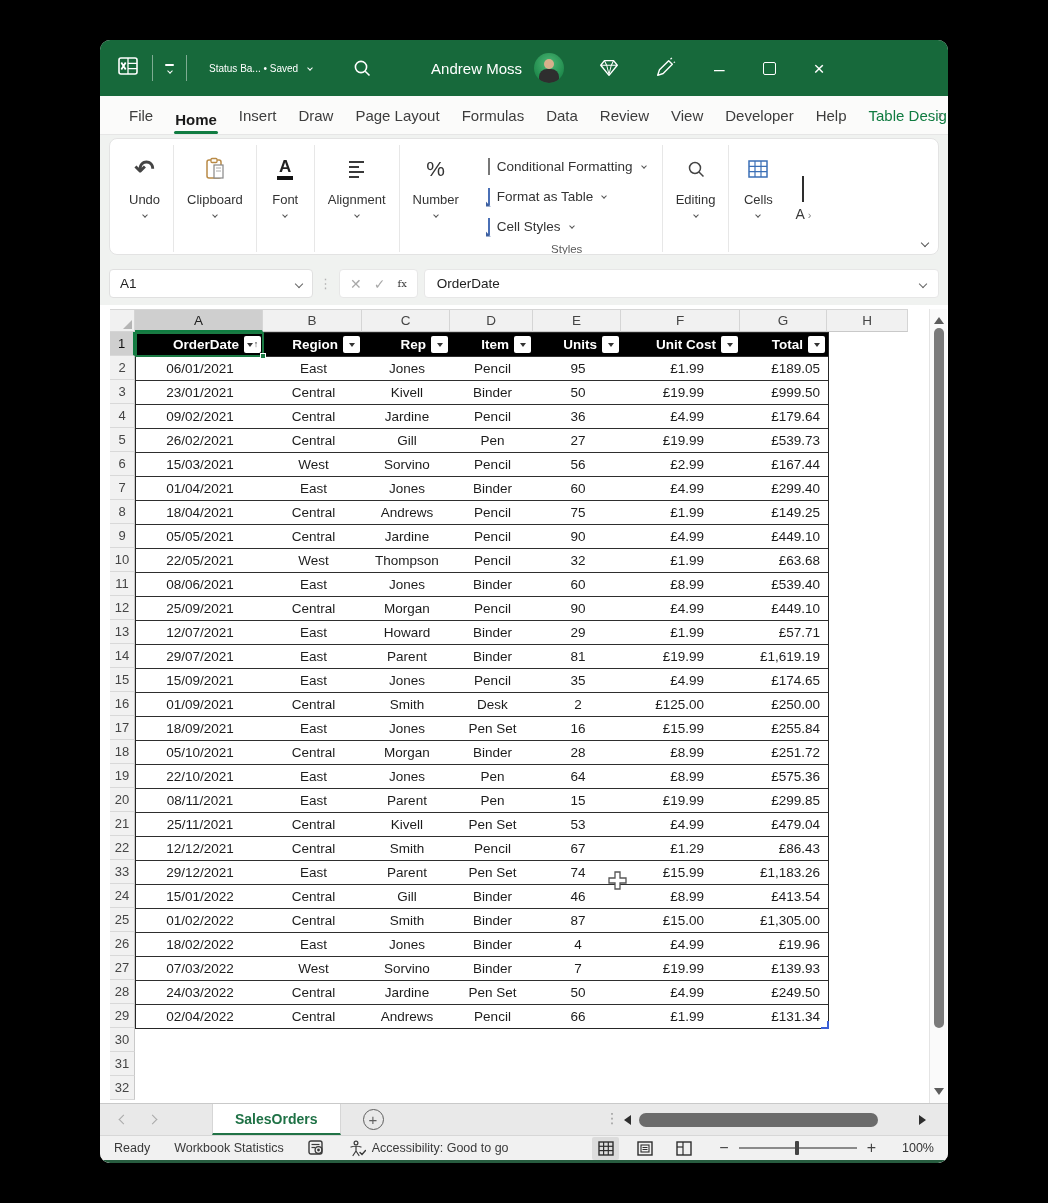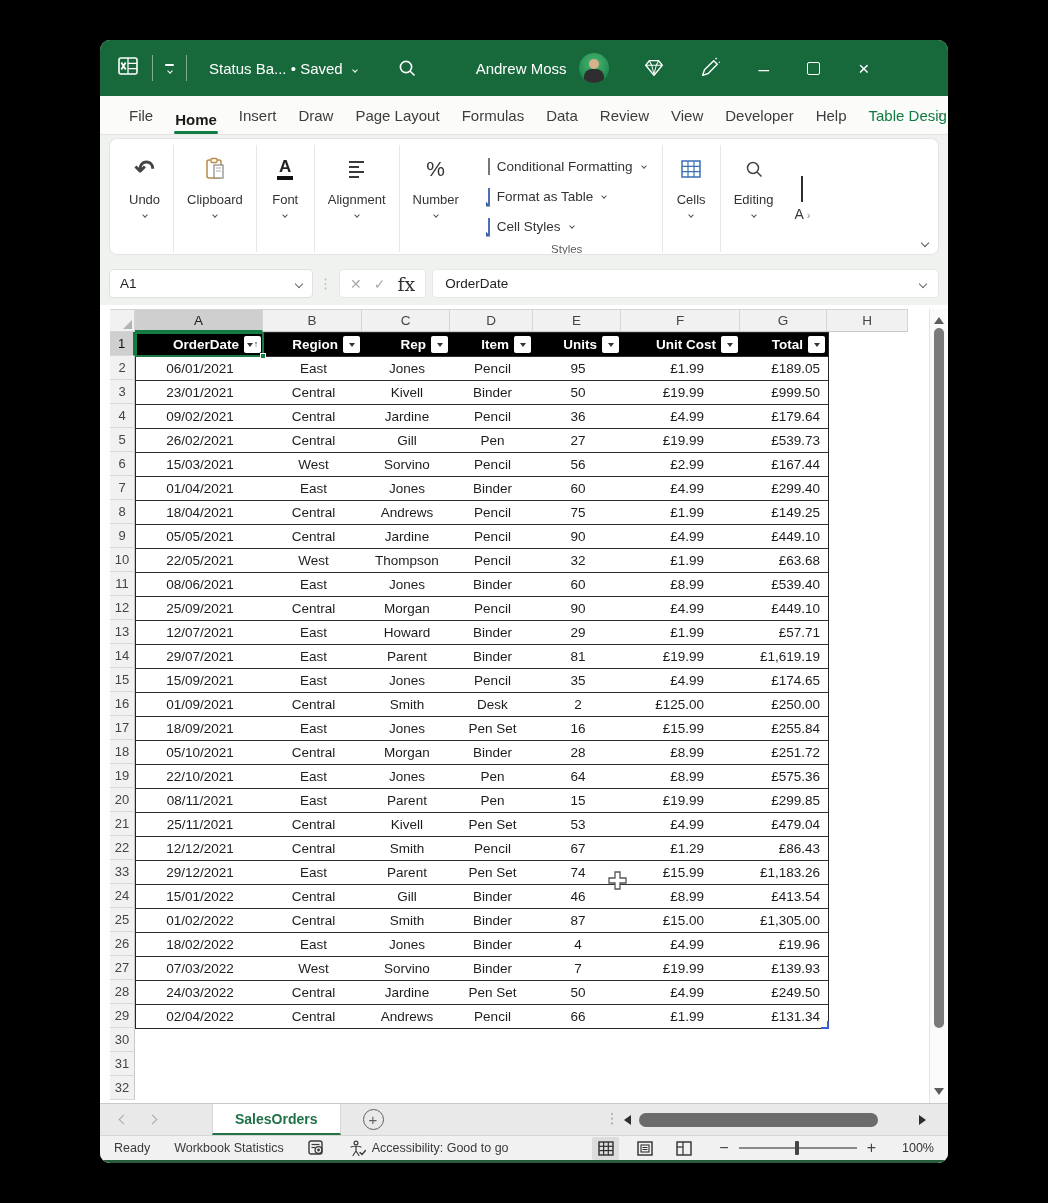--- a/index.html
+++ b/index.html
@@ -7,21 +7,21 @@
   .stage{position:relative;width:1048px;height:1203px;background:#000;overflow:hidden;}
   .window{position:absolute;left:100px;top:40px;width:848px;height:1123px;border-radius:10px;overflow:hidden;background:#f3f4f3;display:flex;flex-direction:column;}
 
   
   .titlebar{height:56px;background:#17693b;display:flex;align-items:center;padding:0 14px 0 16px;color:#fff;flex:0 0 auto;}
   .tb-sep{width:1px;height:26px;background:rgba(255,255,255,.45);margin:0 12px;}
   .qat{display:flex;flex-direction:column;align-items:center;gap:3px;cursor:pointer;}
   .qat .bar{width:9px;height:2px;background:#fff;border-radius:1px;}
   .chev{display:inline-block;width:6px;height:6px;border-right:1.5px solid currentColor;border-bottom:1.5px solid currentColor;transform:rotate(45deg);}
   .chev.sm{width:4px;height:4px;}
-  .tb-title{font-size:15px;margin:0 6px 0 10px;white-space:nowrap;}
+  .tb-title{font-size:10px;margin:0 6px 0 10px;white-space:nowrap;}
   .tb-title .chev{margin-left:10px;margin-bottom:2px;}
   .tb-search{margin-left:64px;}
   .tb-user{margin-left:58px;font-size:15px;white-space:nowrap;}
   .avatar{width:30px;height:30px;border-radius:50%;margin-left:12px;background:radial-gradient(circle at 50% 35%,#4db876 0%,#1f8a4c 70%);position:relative;overflow:hidden;flex:0 0 auto;}
   .avatar .head{position:absolute;left:10px;top:6px;width:10px;height:10px;border-radius:50%;background:#d9b08c;}
   .avatar .body{position:absolute;left:5px;top:16px;width:20px;height:14px;border-radius:8px 8px 0 0;background:#2e2e2e;}
   .tb-ico{margin-left:34px;display:flex;align-items:center;cursor:pointer;}
   .winbtn{margin-left:38px;font-size:19px;line-height:1;display:flex;align-items:center;cursor:pointer;}
   .maxbox{width:13px;height:13px;border:1.6px solid #fff;border-radius:2px;}
 
@@ -63,21 +63,21 @@
   .mini-grid.tbl .pen,.mini-grid.cs .pen{position:absolute;left:-3px;bottom:-3px;width:9px;height:9px;background:#3d5f9e;clip-path:polygon(0 100%,0 45%,55% 100%);}
   .mini-grid.cs{background:#fff;border-color:#4a6fb5;}
   .mini-grid.cs::after{content:"";position:absolute;left:0;right:0;top:4px;height:4px;background:#7fa3e0;}
 
   
   .formulaband{height:43px;background:#f0f2f0;display:flex;align-items:center;padding:0 9px;gap:6px;flex:0 0 auto;}
   .namebox{width:204px;height:29px;background:#fff;border:1px solid #e0e0e0;border-radius:4px;display:flex;align-items:center;padding:0 10px;font-size:13.5px;color:#222;}
   .namebox .chev{margin-left:auto;color:#666;}
   .fdots{color:#b3b3b3;font-size:13px;letter-spacing:1px;}
   .fbtns{display:flex;align-items:center;gap:12px;background:#fff;border:1px solid #e7e7e7;border-radius:4px;height:29px;padding:0 10px;color:#a9a9a9;font-size:14px;}
-  .fbtns .fx{font-family:"DejaVu Serif",serif;color:#333;font-size:19px;}
+  .fbtns .fx{font-family:"DejaVu Serif",serif;color:#333;font-size:10px;}
   .formulainput{flex:1;height:29px;background:#fff;border:1px solid #e7e7e7;border-radius:4px;display:flex;align-items:center;padding:0 12px;font-size:13.5px;color:#222;}
   .formulainput .chev{margin-left:auto;color:#666;}
 
   
   .gridband{position:relative;height:798px;background:#fff;flex:0 0 auto;overflow:hidden;}
   .colheads{position:absolute;left:10px;top:4px;height:23px;display:flex;}
   .cornercell{width:25px;height:23px;background:#f1f1f1;border:1px solid #d5d5d5;border-left:none;position:relative;}
   .cornercell::after{content:"";position:absolute;right:2px;bottom:2px;border-left:9px solid transparent;border-bottom:9px solid #b5b5b5;}
   .colhead{height:23px;background:#f1f1f1;border-right:1px solid #d5d5d5;border-top:1px solid #d5d5d5;border-bottom:1px solid #c9c9c9;display:flex;align-items:center;justify-content:center;font-size:13.5px;color:#454545;}
   .colhead.sel{background:#cfcfcf;border-bottom:2px solid #107C41;color:#222;}
@@ -268,39 +268,39 @@
                 <span><span class="mini-grid cs"><span class="pen"></span></span></span>
                 <span>Cell Styles</span>
                 <span class="chev sm"></span>
               </span>
             </span>
           <div class="styles-caption">Styles</div>
         </div>
         <span style="display:flex;">
             <div class="rgroup">
               <span class="gicon">
+                <svg width="20" height="20" viewBox="0 0 20 20">
+                  <circle cx="9" cy="9" r="5.5" fill="none" stroke="#444" stroke-width="1.5"></circle>
+                  <line x1="13" y1="13" x2="17.5" y2="17.5" stroke="#444" stroke-width="1.5"></line>
+                </svg>
+              </span>
+              <span class="glabel">Editing</span>
+              <span class="gchev chev sm"></span>
+            </div>
+            <div class="rgroup">
+              <span class="gicon">
                 <svg width="20" height="18" viewBox="0 0 20 18">
                   <rect x="1" y="1" width="18" height="16" fill="none" stroke="#3b6fb6" stroke-width="1.5"></rect>
                   <line x1="1" y1="6.3" x2="19" y2="6.3" stroke="#3b6fb6" stroke-width="1.2"></line>
                   <line x1="1" y1="11.6" x2="19" y2="11.6" stroke="#3b6fb6" stroke-width="1.2"></line>
                   <line x1="7" y1="1" x2="7" y2="17" stroke="#3b6fb6" stroke-width="1.2"></line>
                   <line x1="13" y1="1" x2="13" y2="17" stroke="#3b6fb6" stroke-width="1.2"></line>
                 </svg>
               </span>
               <span class="glabel">Cells</span>
-              <span class="gchev chev sm"></span>
-            </div>
-            <div class="rgroup">
-              <span class="gicon">
-                <svg width="20" height="20" viewBox="0 0 20 20">
-                  <circle cx="9" cy="9" r="5.5" fill="none" stroke="#444" stroke-width="1.5"></circle>
-                  <line x1="13" y1="13" x2="17.5" y2="17.5" stroke="#444" stroke-width="1.5"></line>
-                </svg>
-              </span>
-              <span class="glabel">Editing</span>
               <span class="gchev chev sm"></span>
             </div>
           </span>
         <div class="ribbon-overflow">
           <span style="width:2px;height:26px;background:#2e2e2e;"></span>
           <span><span>A</span> <span style="color:#888;font-size:11px;">›</span></span>
         </div>
         <span class="ribbon-collapse chev"></span>
       </div>
     </div>

